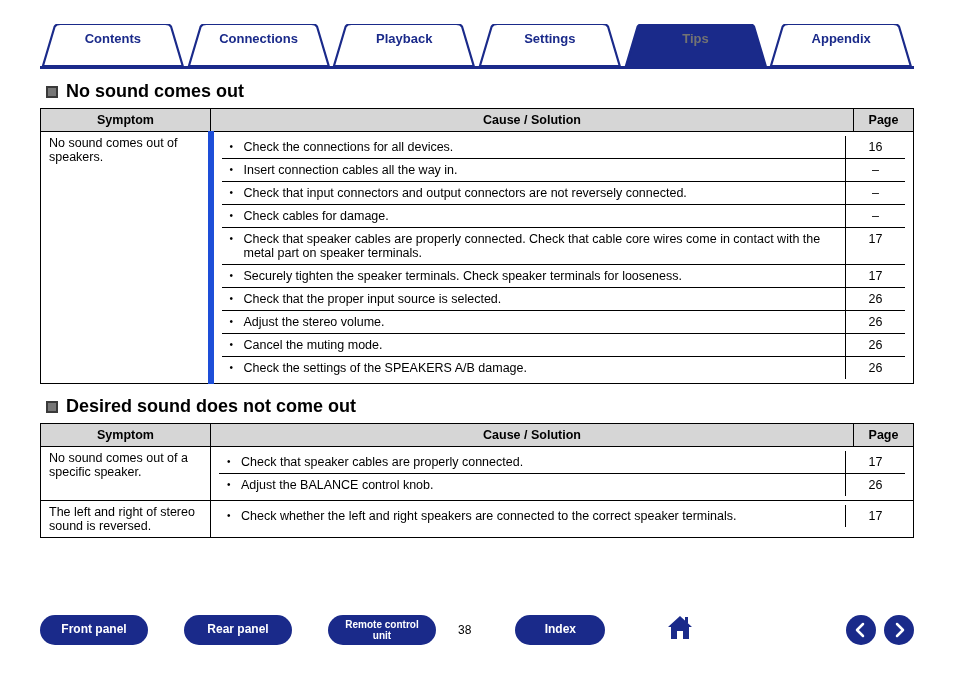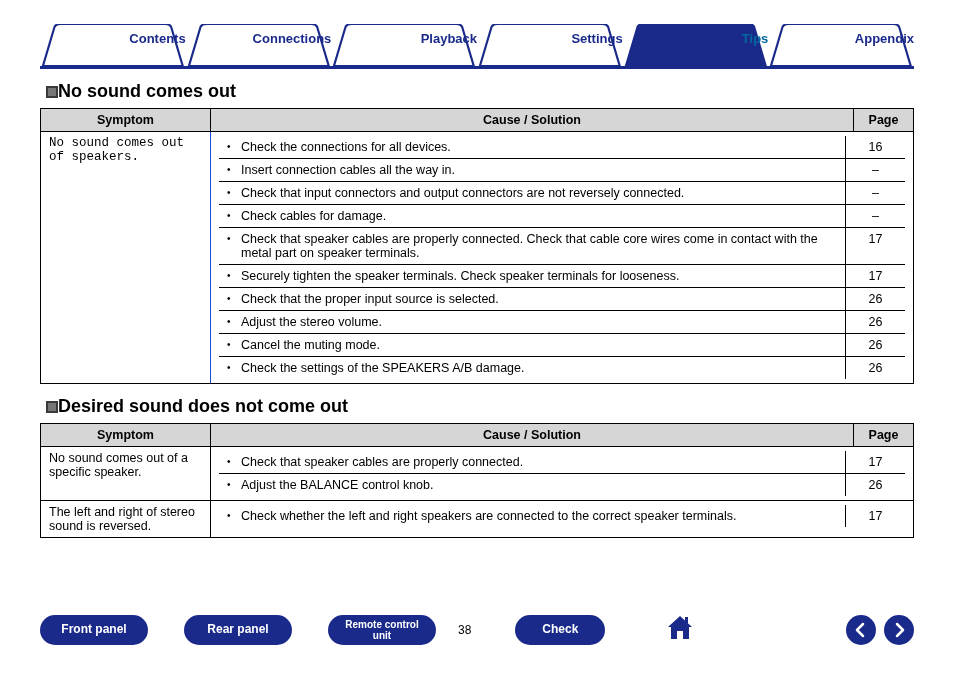--- a/index.html
+++ b/index.html
@@ -18,42 +18,43 @@
     display: flex;
     gap: 0;
     border-bottom: 3px solid #1a2a8a;
     position: relative;
   }
   .tab {
     flex: 1;
     position: relative;
     height: 42px;
     line-height: 30px;
-    text-align: right;
+    text-align: center;
     color: #1a2a8a;
     font-weight: bold;
     font-size: 13px;
     cursor: pointer;
   }
   .tab svg {
     position: absolute;
     top: 0; left: 0;
     width: 100%; height: 100%;
     z-index: 0;
   }
   .tab span.tab-label {
     position: relative;
     z-index: 1;
   }
-  .tab.active span.tab-label { color: #0369a1; }
+  .tab.active span.tab-label { color: #737373; }
   
   .sect-head {
     display:flex;
     align-items:center;
     margin: 12px 0 6px 0;
+    gap:8px;
     padding-left:6px;
   }
   .sect-head .sq {
     width:12px; height:12px;
     border:2px solid #3a3a3a;
     background:#777;
   }
   .sect-head h2 {
     font-size:18px;
     font-weight:bold;
@@ -173,21 +174,21 @@
 </div>
 
 <table class="trouble">
   <tbody>
       <tr>
     <th>Symptom</th>
     <th colspan="1" style="border-right:1px solid #000;">Cause / Solution</th>
     <th style="width:60px;">Page</th>
   </tr>
   <tr>
-    <td class="sym" rowspan="1" style="border-right:1px solid #1d4ed8;font-family:Liberation Mono, monospace;">No sound comes out of speakers.</td>
+    <td class="sym" rowspan="1" style="border-right:6px solid #1d4ed8;">No sound comes out of speakers.</td>
     <td class="stack" colspan="2">
       <div class="subrow">
         <div class="cause">
               <div class="row-cause">
                 <span class="bullet"></span>
                 <span>Check the connections for all devices.</span>
               </div>
             </div>
         <div class="pg-cell"><span class="pg">16</span></div>
       </div>
@@ -334,21 +335,21 @@
       <span>Front panel</span>
     </div>
   <div class="bot-btn rp">
       <span>Rear panel</span>
     </div>
   <div class="bot-btn rcu">
       <span>Remote control unit</span>
     </div>
   <div class="page-num">38</div>
   <div class="bot-btn idx">
-      <span>Check</span>
+      <span>Index</span>
     </div>
   <div class="home-ic">
     <svg width="30" height="28" viewBox="0 0 30 28">
       <path d="M15 2 L27 13 L24 13 L24 25 L18 25 L18 17 L12 17 L12 25 L6 25 L6 13 L3 13 Z" fill="#1a2a8a"></path>
       <rect x="20" y="3" width="3" height="6" fill="#1a2a8a"></rect>
     </svg>
   </div>
   <div class="spacer"></div>
   <div class="arrow-btn">
     <svg width="16" height="16" viewBox="0 0 16 16">

